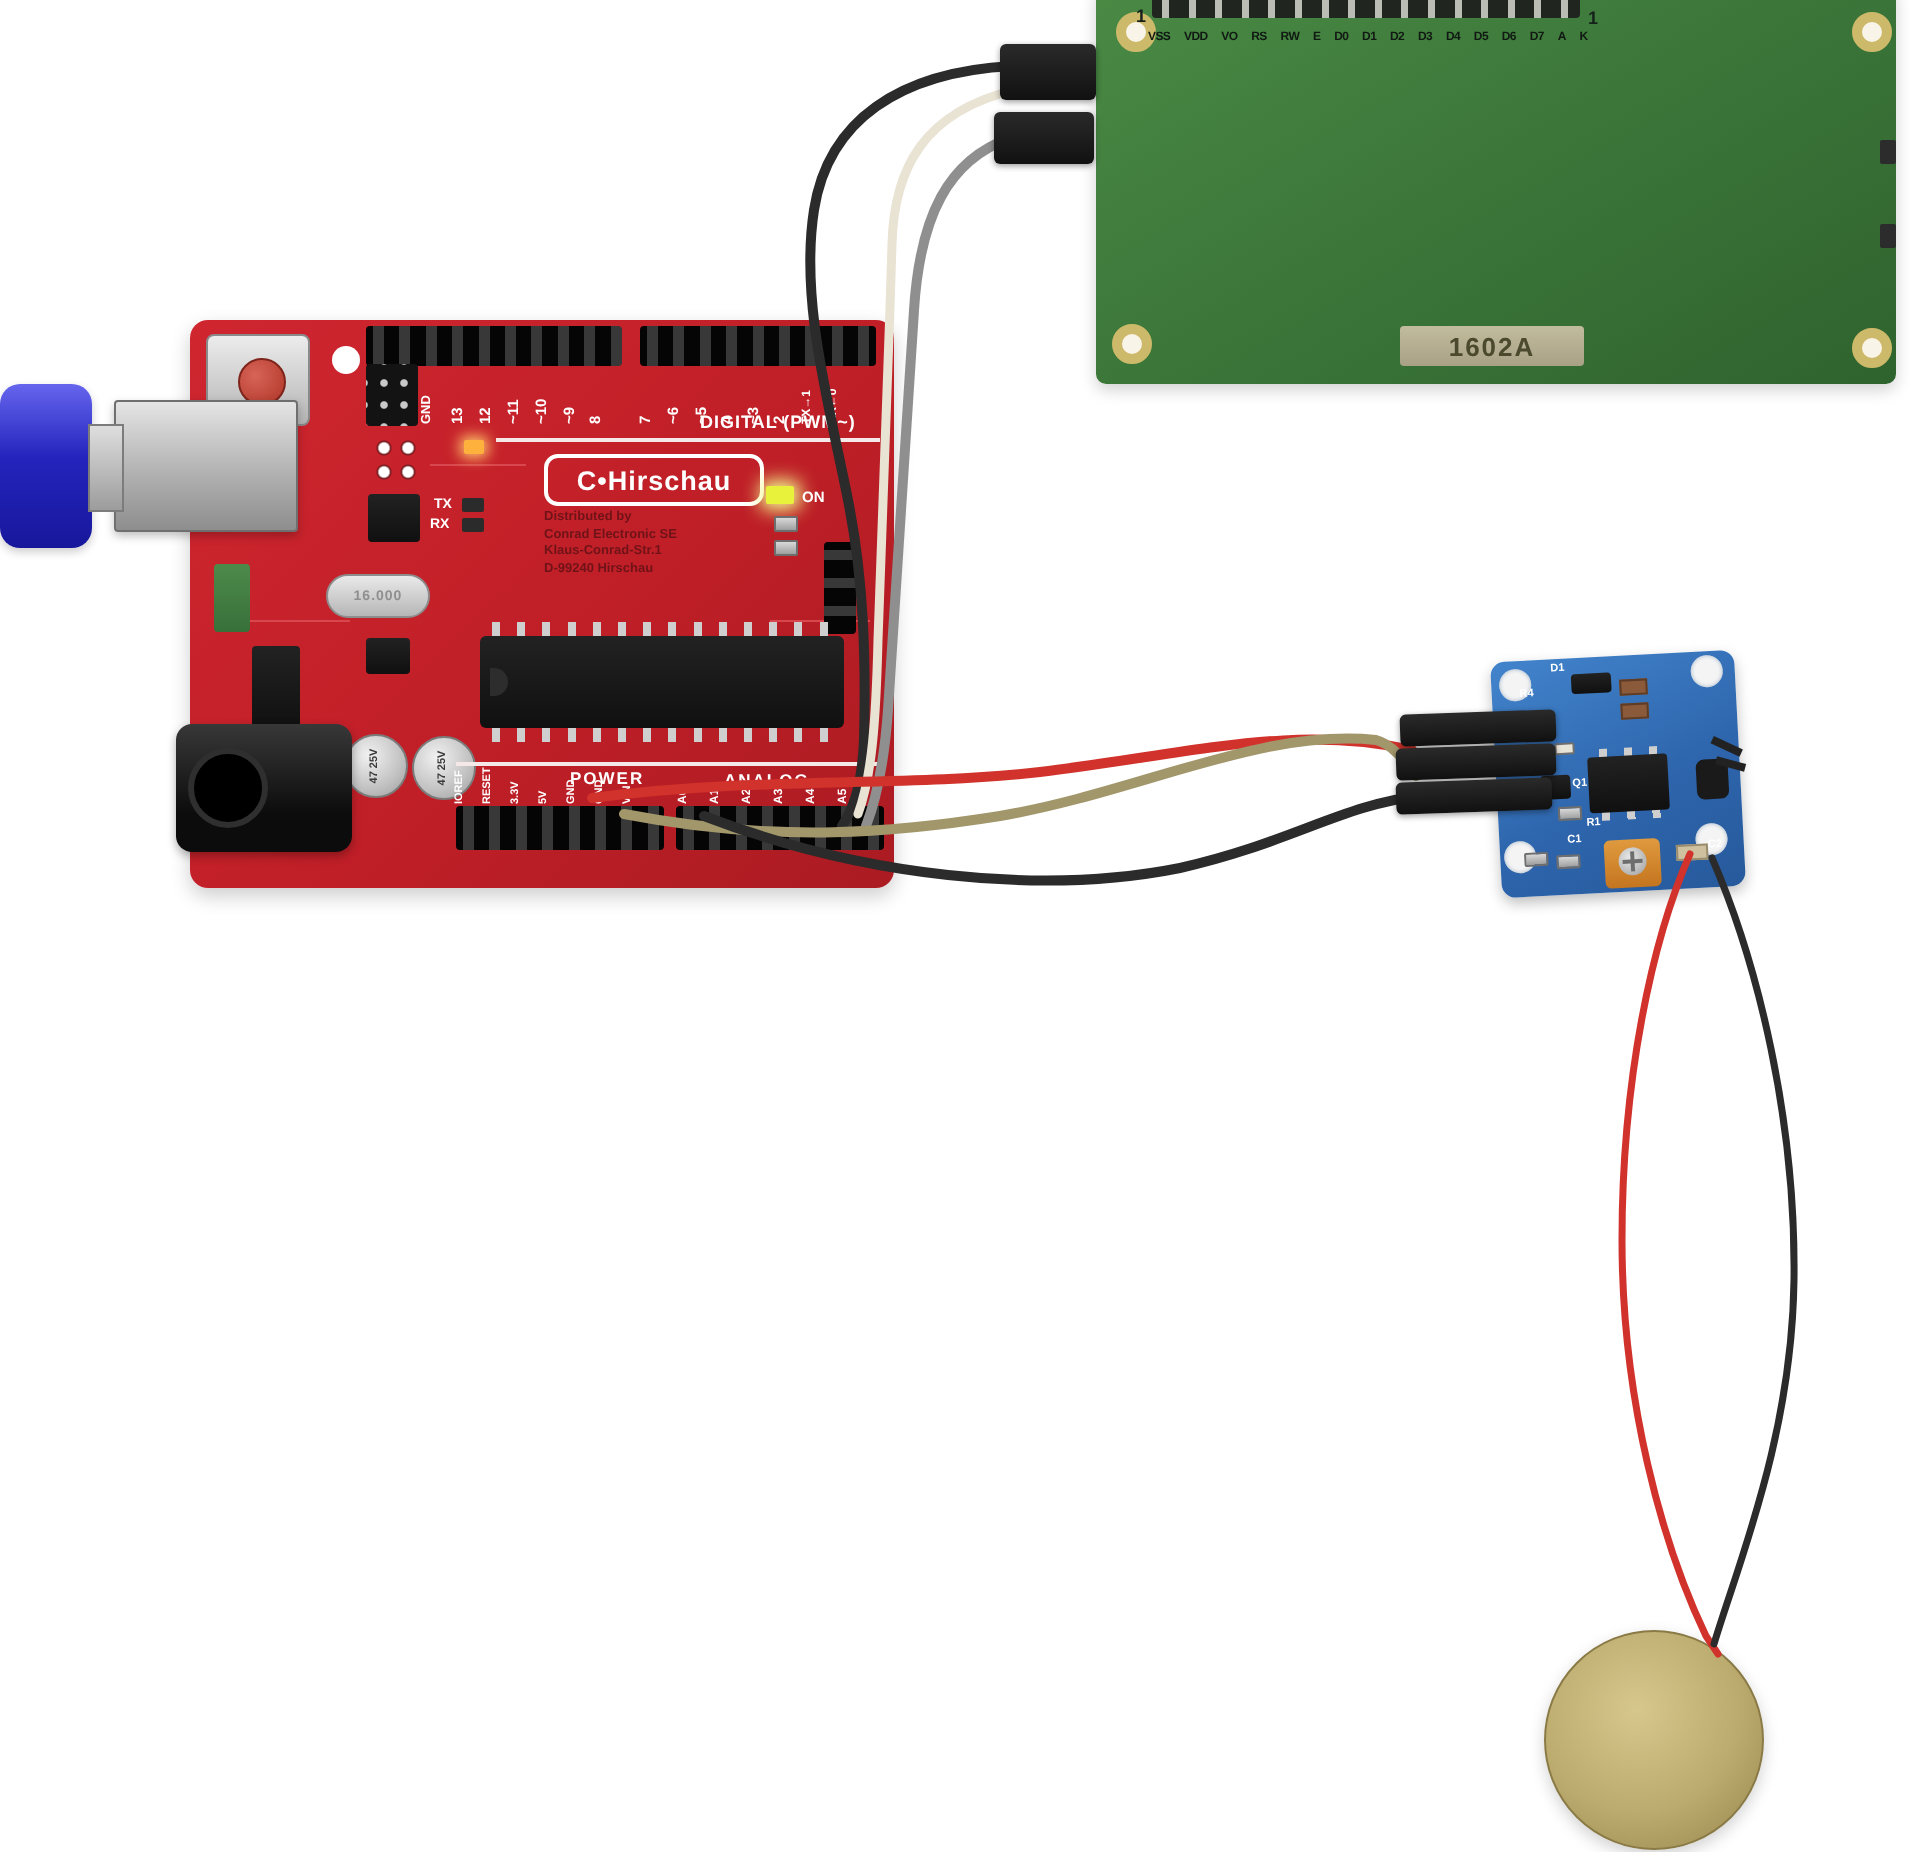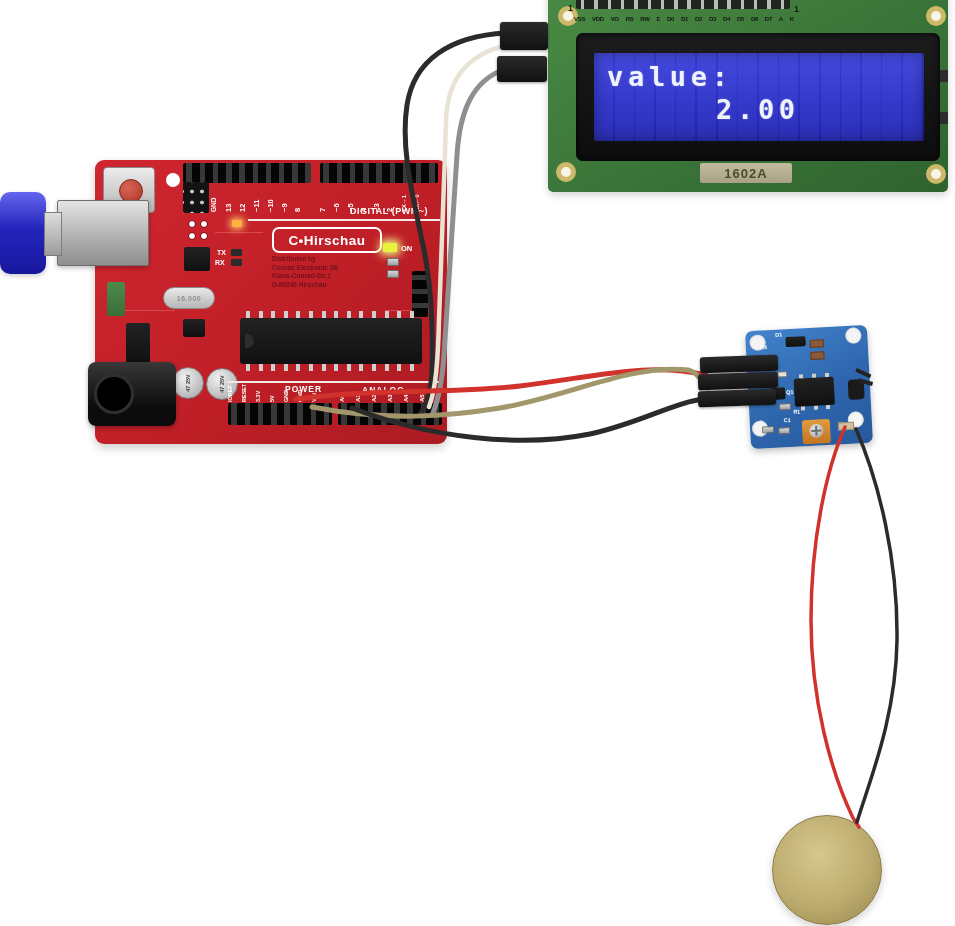--- a/index.html
+++ b/index.html
@@ -112,27 +112,20 @@
       <span>D1</span>
       <span>D2</span>
       <span>D3</span>
       <span>D4</span>
       <span>D5</span>
       <span>D6</span>
       <span>D7</span>
       <span>A</span>
       <span>K</span>
     </div>
-    <div class="abs lcd-bezel">
-      <div class="abs lcd-screen">
-        <div class="abs lcd-cells"></div>
-        <div class="abs lcd-line" style="left:13px;top:8px">value:</div>
-        <div class="abs lcd-line" style="left:122px;top:41px">2.00</div>
-      </div>
-    </div>
     <div class="abs lcd-tag">
       <span>1602A</span>
     </div>
     <div class="abs lcd-tab" style="left:392px;top:78px"></div>
     <div class="abs lcd-tab" style="left:392px;top:120px"></div>
   </div>
 
   <div class="abs ard-board">
     <div class="abs trace" style="left:120px;top:72px;width:48px"></div>
     <div class="abs trace" style="left:20px;top:150px;width:60px"></div>

